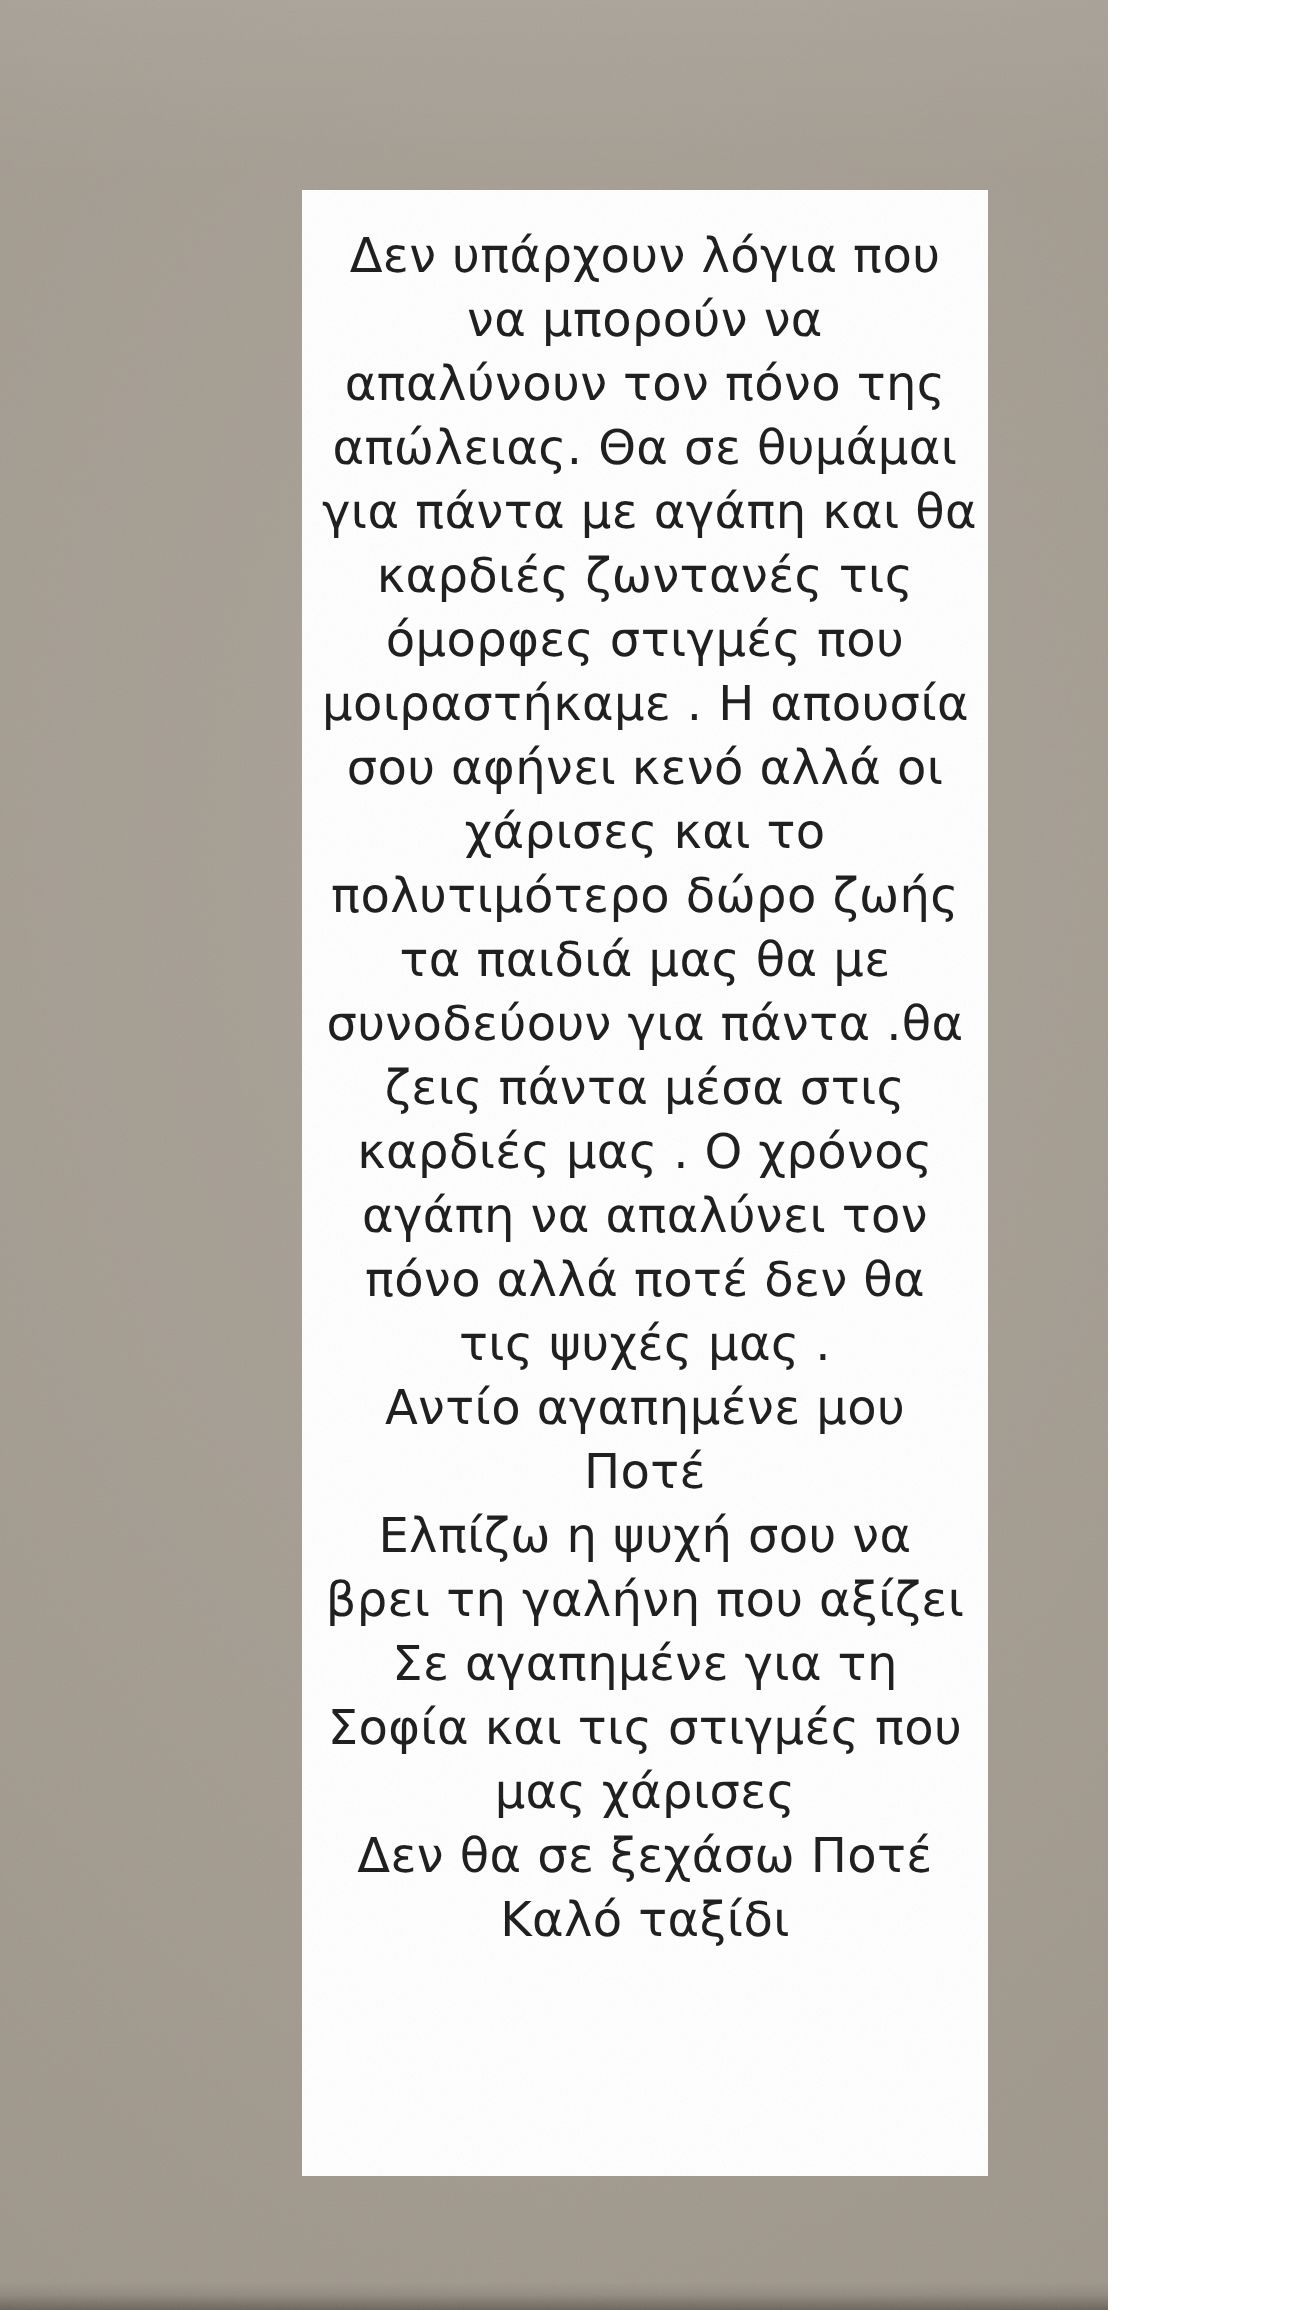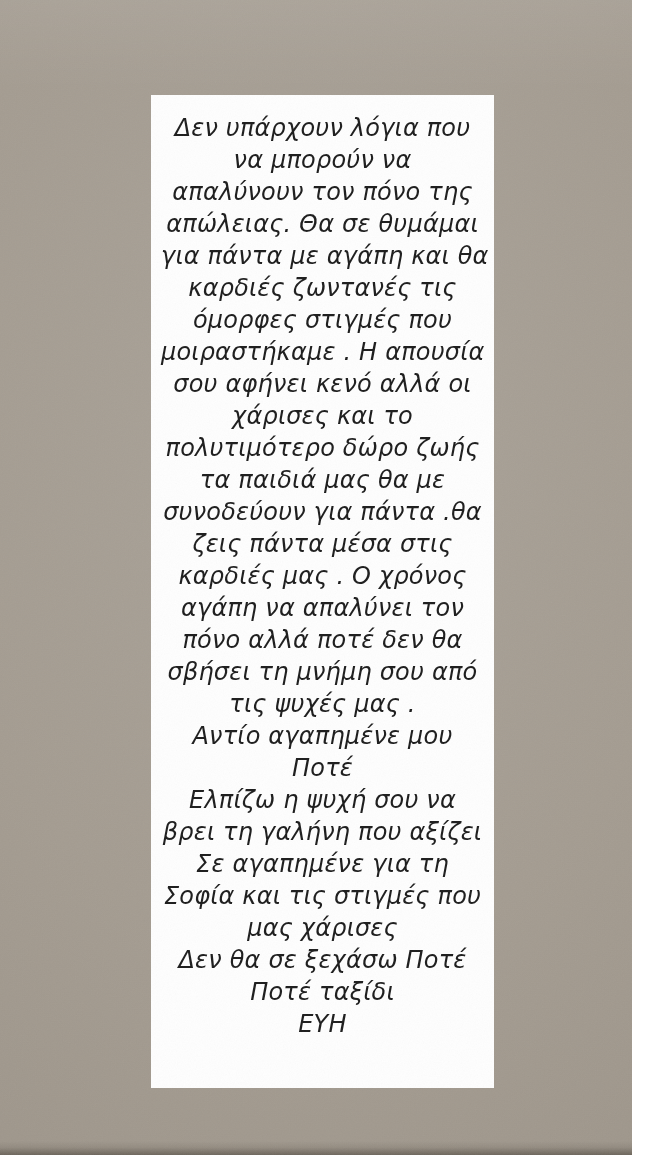--- a/index.html
+++ b/index.html
@@ -2,38 +2,37 @@
 <html><head>
 <meta charset="utf-8">
 <style>
   html, body {
     margin: 0;
     padding: 0;
     background: #ffffff;
   }
   .stage {
     position: relative;
-    width: 632px;
+    width: 554px;
     height: 1155px;
     overflow: hidden;
     
     background:
       radial-gradient(140% 105% at 50% 36%,
         #a9a298 0%,
         #a49c91 45%,
         #9d958a 78%,
         #8f8densed 100%);
     background:
       radial-gradient(140% 105% at 50% 36%,
         #a9a298 0%,
         #a49c91 45%,
         #9d958a 78%,
         #8d8679 100%);
     font-family: "DejaVu Sans", "Liberation Sans", sans-serif;
-    font-style: italic;
   }
   .bottom-shadow {
     position: absolute;
     left: 0;
     right: 0;
     bottom: 0;
     height: 14px;
     background: linear-gradient(to bottom,
       rgba(40, 34, 26, 0) 0%,
       rgba(40, 34, 26, 0.10) 45%,
@@ -102,32 +101,30 @@
         <div class="line">μοιραστήκαμε . Η απουσία</div>
         <div class="line">σου αφήνει κενό αλλά οι</div>
         <div class="line">χάρισες και το</div>
         <div class="line">πολυτιμότερο δώρο ζωής</div>
         <div class="line">τα παιδιά μας θα με</div>
         <div class="line">συνοδεύουν για πάντα .θα</div>
         <div class="line">ζεις πάντα μέσα στις</div>
         <div class="line">καρδιές μας . Ο χρόνος</div>
         <div class="line">αγάπη να απαλύνει τον</div>
         <div class="line">πόνο αλλά ποτέ δεν θα</div>
-        <div class="line">σβήσει τη μνήμη σου από</div>
         <div class="line">τις ψυχές μας .</div>
         <div class="line">Αντίο αγαπημένε μου</div>
         <div class="line">Ποτέ</div>
         <div class="line">Ελπίζω η ψυχή σου να</div>
         <div class="line">βρει τη γαλήνη που αξίζει</div>
         <div class="line">Σε αγαπημένε για τη</div>
         <div class="line">Σοφία και τις στιγμές που</div>
         <div class="line">μας χάρισες</div>
         <div class="line">Δεν θα σε ξεχάσω Ποτέ</div>
-        <div class="line">Ποτέ ταξίδι</div>
-        <div class="line">ΕΥΗ</div>
+        <div class="line">Καλό ταξίδι</div>
       </div>
   </div>
 
   <div class="bottom-shadow"></div>
 
   <svg class="grain" xmlns="http://www.w3.org/2000/svg" width="650" height="1155">
     <filter id="noiseFilter">
       <feTurbulence type="fractalNoise" baseFrequency="0.85" numOctaves="2" stitchTiles="stitch"></feTurbulence>
       <feColorMatrix type="saturate" values="0"></feColorMatrix>
     </filter>

